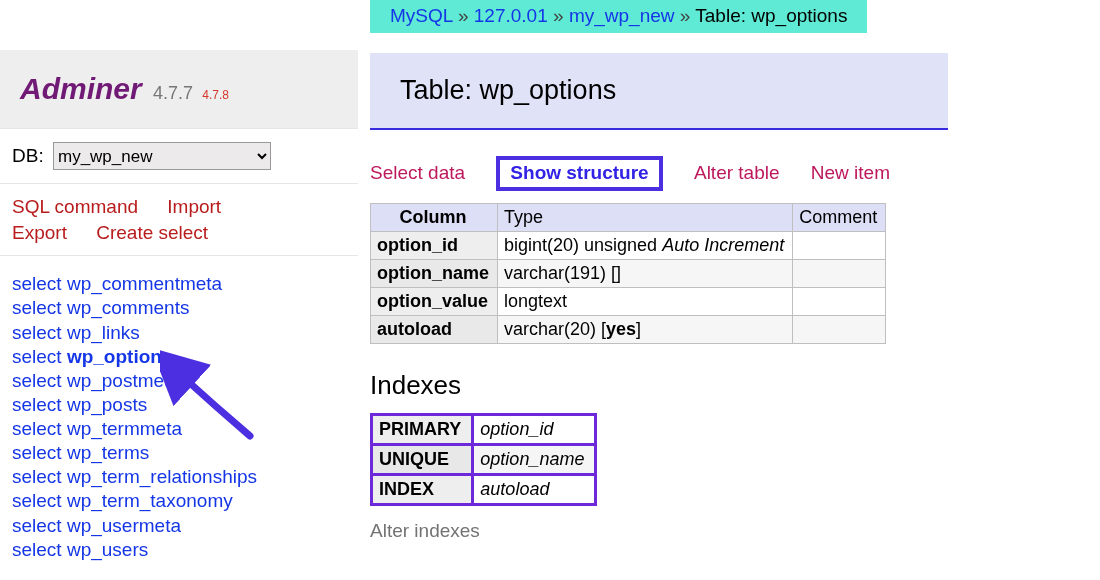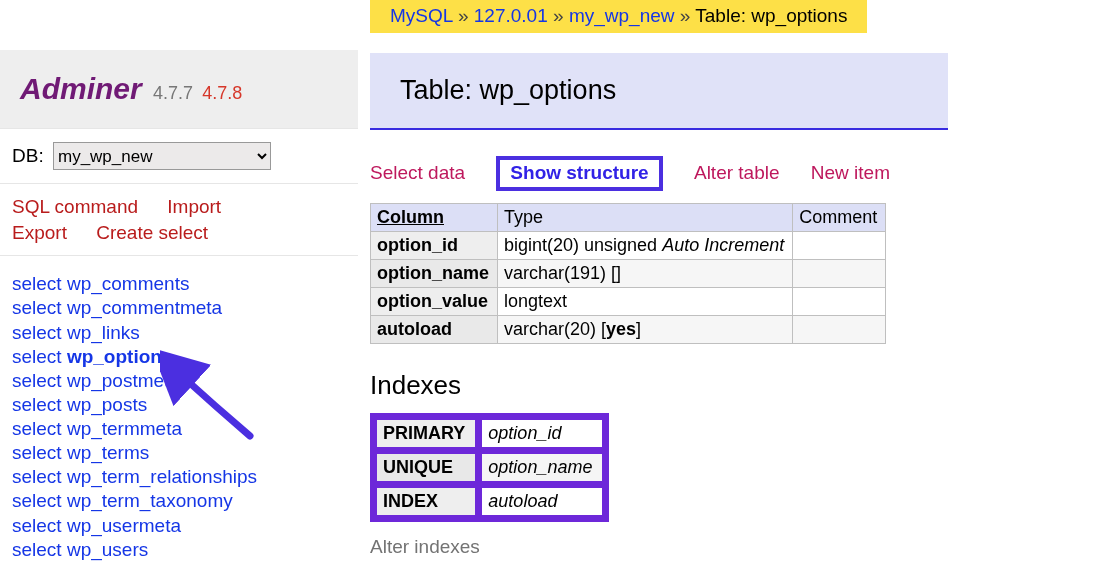--- a/index.html
+++ b/index.html
@@ -6,64 +6,64 @@
   html, body { margin:0; padding:0; font-family: Arial, Helvetica, sans-serif; font-size:19px; color:#000; background:#fff; }
   body { width:1100px; height:580px; overflow:hidden; position:relative; }
 
   a, .link { color:#1536e6; text-decoration:none; }
 
   
   .sidebar { position:absolute; left:0; top:50px; width:358px; }
   .logo-box { background:#eee; padding:22px 0 22px 20px; border-bottom:1px solid #e6e6e6; }
   .logo-title { font-style:italic; font-weight:bold; font-size:30px; color:#701a75; display:inline; }
   .ver-cur { color:#777; font-size:18px; margin-left:6px; }
-  .ver-new { color:#d6372a; font-size:18px; margin-left:4px; }
+  .ver-new { color:#d6372a; font-size:12px; margin-left:4px; }
 
   .db-row { padding:13px 0 13px 12px; border-bottom:1px solid #e6e6e6; }
   .db-label { font-size:19px; margin-right:4px; }
   .db-select { font-size:17px; height:28px; width:218px; background:#eceaea; border:1px solid #999; }
 
   .cmd-links { padding:10px 0 10px 12px; border-bottom:1px solid #e6e6e6; line-height:1.35; }
   .cmd-links a { color:#b91c1c; display:inline-block; margin-right:24px; font-size:19px; }
 
   .tables { padding:16px 0 0 12px; line-height:1.27; position:relative; }
   .tables a { display:block; color:#1536e6; font-size:19px; }
   .tables a .sel { }
   .tables a.current .tname { font-weight:bold; }
 
   
   .main { position:absolute; left:370px; top:0; width:720px; }
 
-  .breadcrumb { background:#fde047; padding:5px 20px 6px 20px; display:inline-block; font-size:19px; }
+  .breadcrumb { background:#5eead4; padding:5px 20px 6px 20px; display:inline-block; font-size:19px; }
   .breadcrumb a { color:#1536e6; }
   .breadcrumb .sep { color:#444; }
 
   .title-bar { background:#e0e2f8; margin-top:20px; padding:22px 30px 22px 30px; border-bottom:2px solid #392ce0; width:578px; }
   .title-bar h2 { margin:0; font-weight:normal; font-size:27px; }
 
   .actions { margin:26px 0 12px 0; }
   .actions a { color:#be185d; font-size:19px; display:inline-block; margin-right:26px; }
   .actions a.active { color:#3122e6; font-weight:bold; border:4px solid #4b2fe0; padding:2px 10px 3px 10px; margin-right:26px; }
 
   table.grid { border-collapse:collapse; font-size:18px; }
   table.grid th, table.grid td { border:1px solid #bfbfbf; padding:3px 8px 3px 6px; text-align:left; }
   table.grid thead th { background:#dcdff6; font-weight:normal; }
-  table.grid thead th.colh { font-weight:bold; text-align:left;text-decoration:underline; }
+  table.grid thead th.colh { font-weight:bold; text-align:center; }
   table.grid thead th.commh { font-weight:normal; }
   table.grid tbody th { background:#eeeeee; font-weight:bold; text-align:left; }
   table.grid tbody tr:nth-child(even) td { background:#f6f6f6; }
   table.grid tbody tr:nth-child(even) th { background:#e9e9e9; }
   table.grid tbody td.comment { min-width:70px; }
 
   em { font-style:italic; }
 
   h3.section { font-weight:normal; font-size:26px; margin:26px 0 12px 0; }
 
   table.idx { border-collapse:collapse; font-size:18px; }
-  table.idx th, table.idx td { border:7px solid #6d28d9; padding:3px 10px 3px 6px; text-align:left; }
+  table.idx th, table.idx td { border:3px solid #6d28d9; padding:3px 10px 3px 6px; text-align:left; }
   table.idx th { background:#eeeeee; font-weight:bold; }
   table.idx td { font-style:italic; }
   table.idx tr:nth-child(even) th { background:#e8e8e8; }
   table.idx tr:nth-child(even) td { background:#f5f5f5; }
 
   .alter-link { display:inline-block; margin-top:14px; color:#737373; font-size:19px; }
 
   
   .arrow-svg { position:absolute; left:160px; top:296px; width:110px; height:160px; pointer-events:none; }
 </style>
@@ -85,22 +85,22 @@
   </div>
 
   <div class="cmd-links">
     <a href="#">SQL command</a>
     <a href="#">Import</a><br>
     <a href="#">Export</a>
     <a href="#">Create select</a>
   </div>
 
   <div class="tables" id="tables">
+      <a href="#"><span class="sel">select </span><span class="tname">wp_commentmeta</span></a>
       <a href="#"><span class="sel">select </span><span class="tname">wp_comments</span></a>
-      <a href="#"><span class="sel">select </span><span class="tname">wp_commentmeta</span></a>
       <a href="#"><span class="sel">select </span><span class="tname">wp_links</span></a>
       <a href="#" class="current"><span class="sel">select </span><span class="tname">wp_options</span></a>
       <a href="#"><span class="sel">select </span><span class="tname">wp_postmeta</span></a>
       <a href="#"><span class="sel">select </span><span class="tname">wp_posts</span></a>
       <a href="#"><span class="sel">select </span><span class="tname">wp_termmeta</span></a>
       <a href="#"><span class="sel">select </span><span class="tname">wp_terms</span></a>
       <a href="#"><span class="sel">select </span><span class="tname">wp_term_relationships</span></a>
       <a href="#"><span class="sel">select </span><span class="tname">wp_term_taxonomy</span></a>
       <a href="#"><span class="sel">select </span><span class="tname">wp_usermeta</span></a>
       <a href="#"><span class="sel">select </span><span class="tname">wp_users</span></a>

